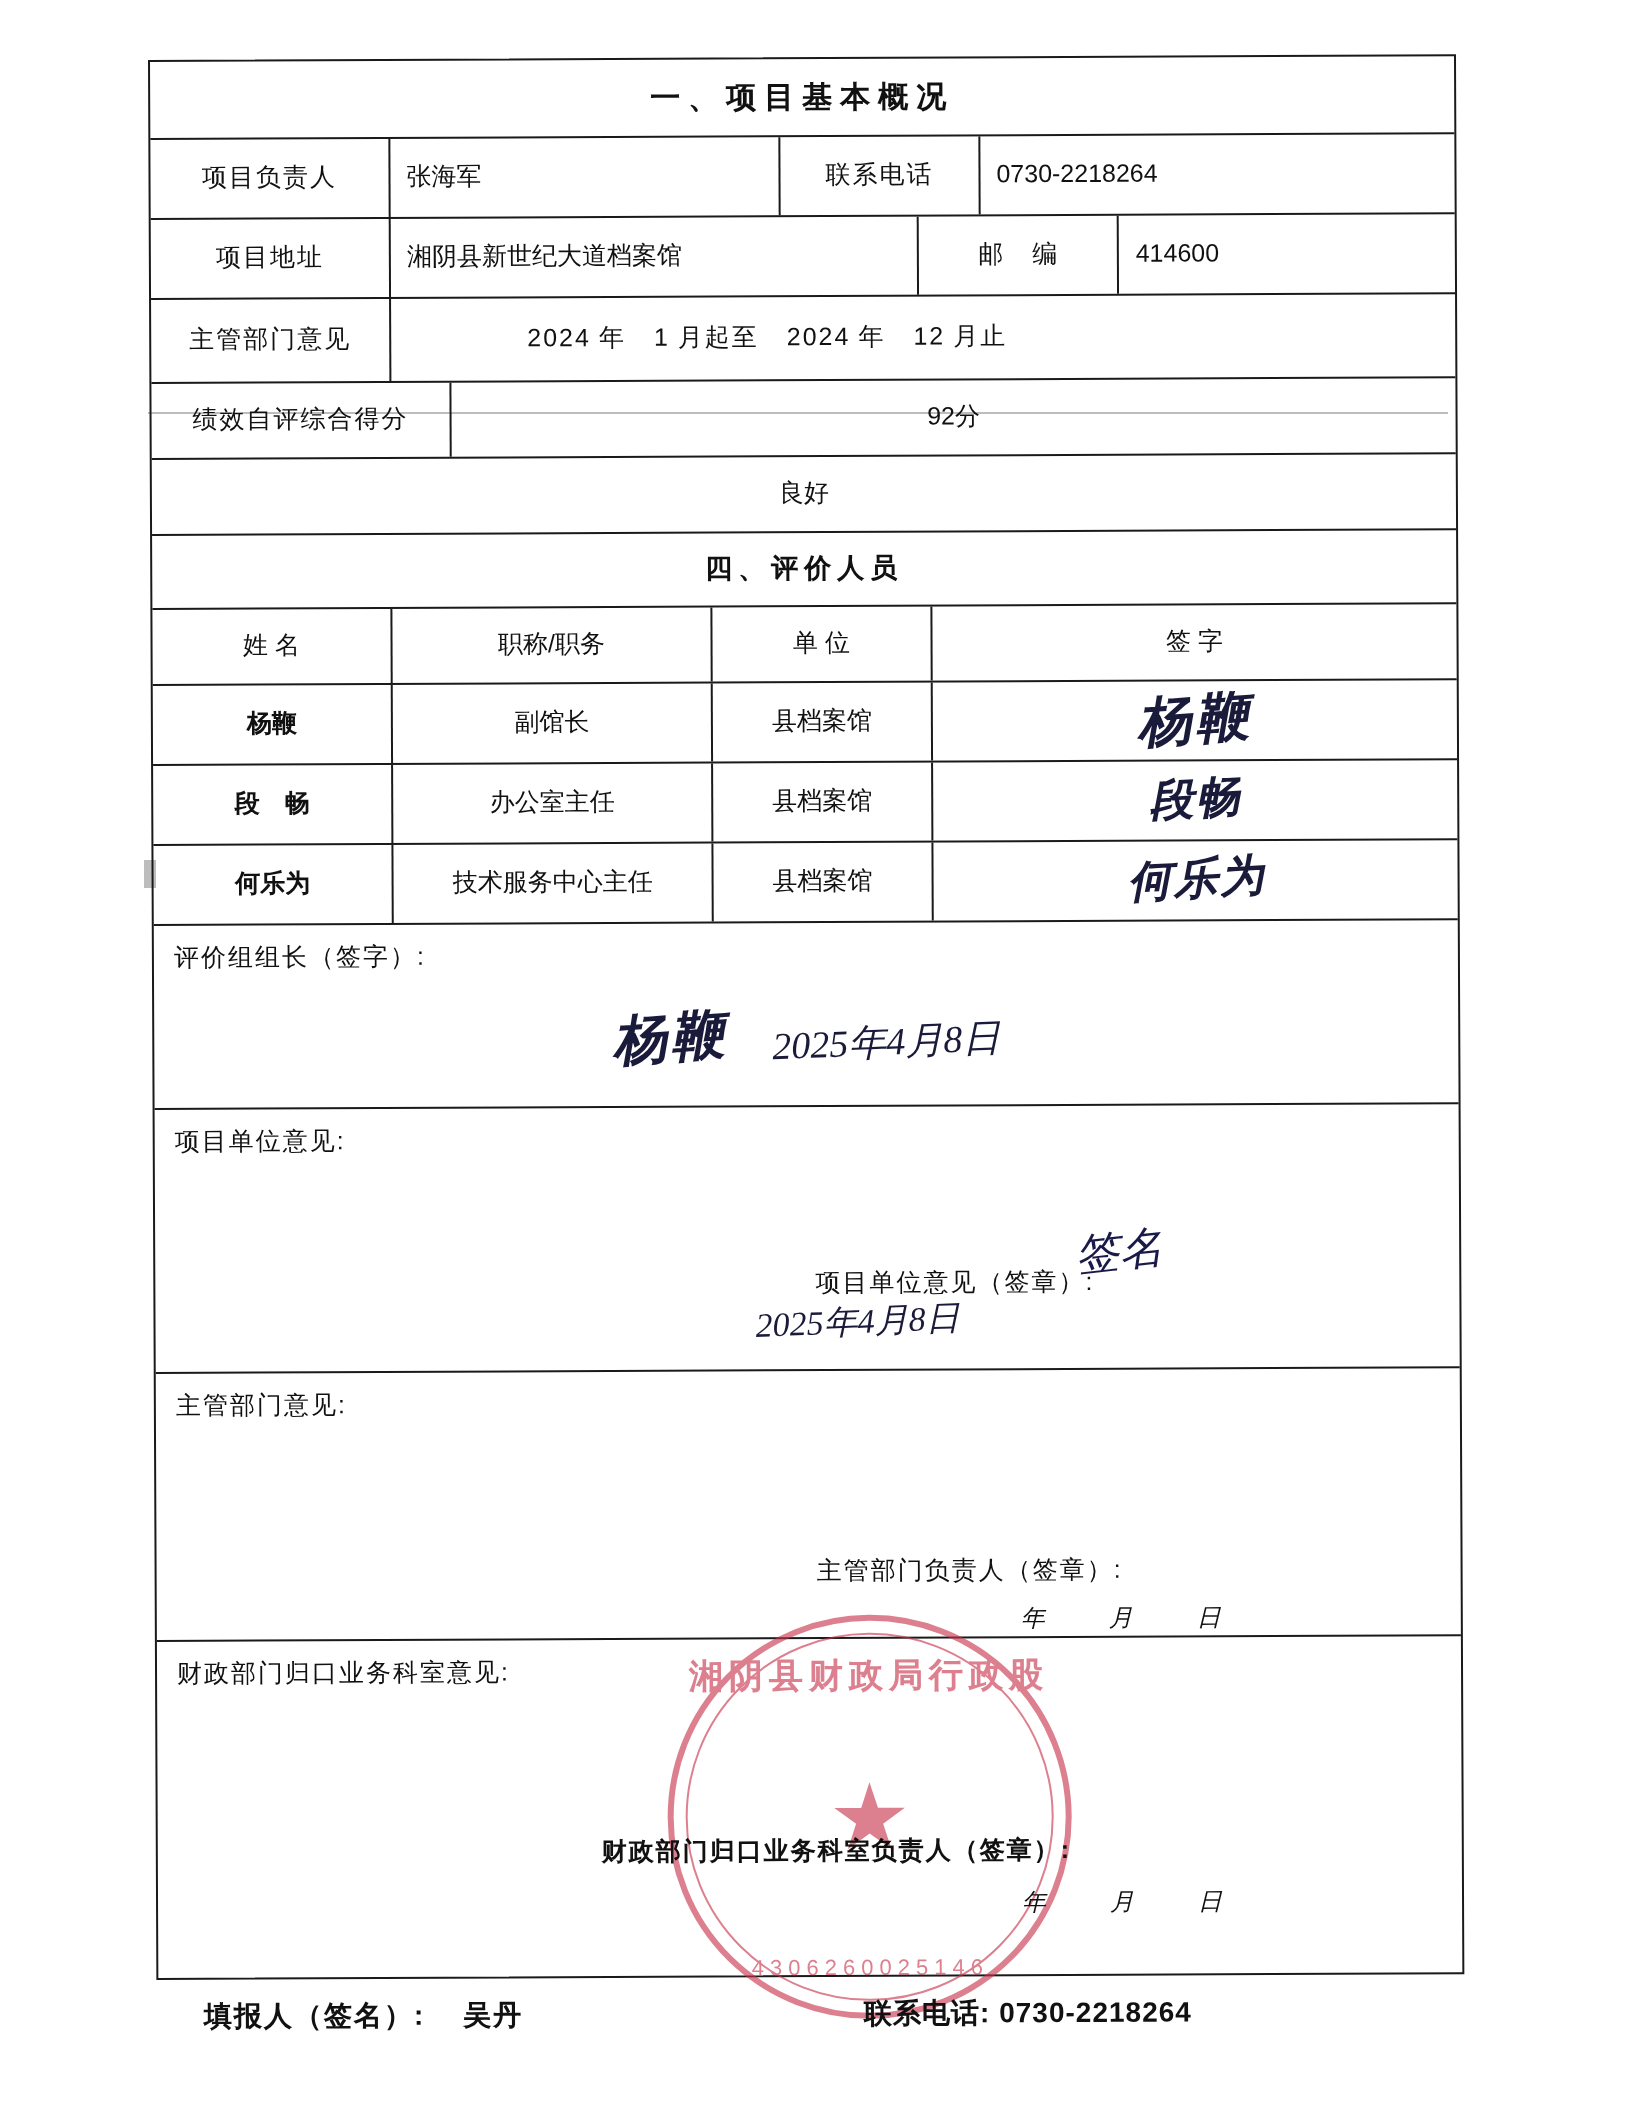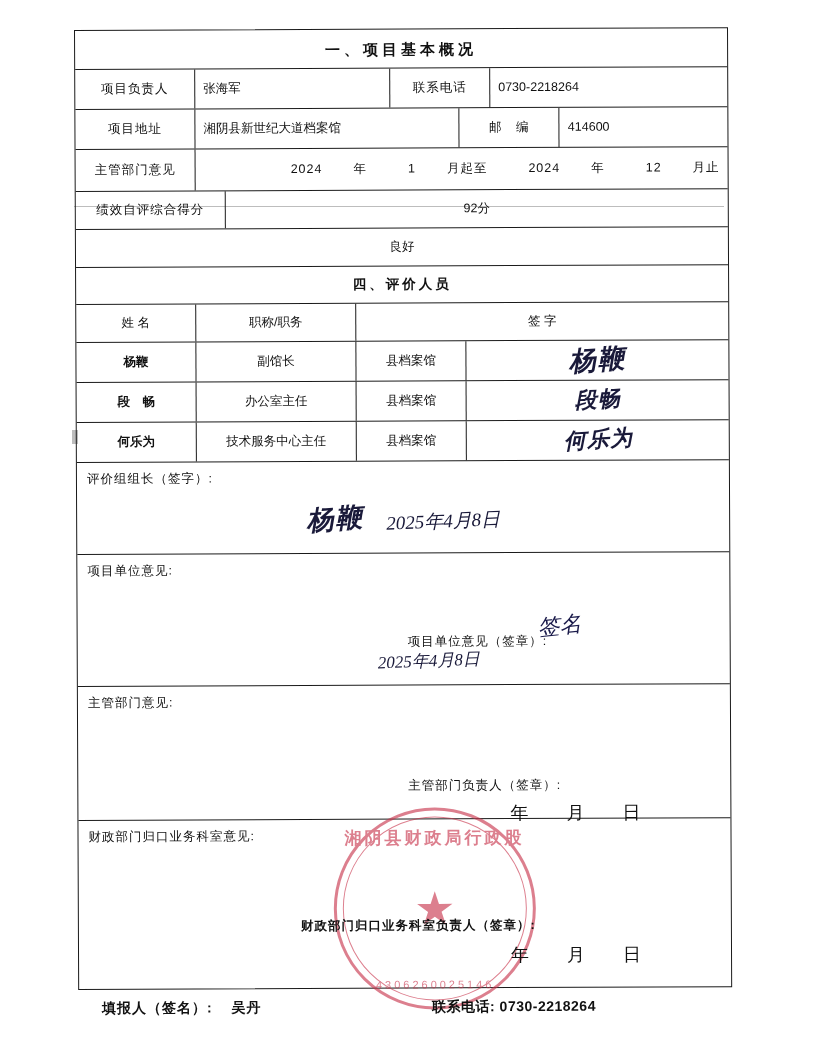--- a/index.html
+++ b/index.html
@@ -65,21 +65,21 @@
   .w100 { width: 100px; flex: none; }
   .fill { flex: 1 1 auto; }
 
   .date-line {
     display: flex;
     align-items: center;
     gap: 4px;
     font-size: 12.5px;
     padding-left: 60px;
   }
-  .date-line span { letter-spacing: 1px; margin-left: 27px; }
+  .date-line span { letter-spacing: 1px; }
 
   .section-head {
     height: 36px;
     justify-content: center;
     font-size: 13.5px;
     font-weight: bold;
     letter-spacing: 3px;
   }
 
   .people-head .cell { font-weight: normal; }
@@ -141,22 +141,23 @@
   .fin-opinion {
     height: 168px;
   }
   .sign-line {
     position: absolute;
     font-size: 12.5px;
     letter-spacing: 1px;
   }
   .ymd {
     position: absolute;
-    font-size: 18px;
+    font-size: 12px;
     letter-spacing: 10px;
+    font-style: italic;
   }
 
   .scribble {
     font-family: "Liberation Serif", serif;
     font-style: italic;
     color: #1a1a4a;
     font-size: 22px;
     transform: rotate(-6deg);
     display: inline-block;
   }
@@ -285,20 +286,21 @@
       <div class="cell fill ctr">良好</div>
     </div>
 
     <div class="row">
       <div class="cell fill section-head">四、评价人员</div>
     </div>
 
     <div class="row h38 people-head">
       <div class="cell w120 ctr">姓  名</div>
       <div class="cell ctr" style="width:160px; flex:none;">职称/职务</div>
+      <div class="cell ctr" style="width:110px; flex:none;">单  位</div>
       <div class="cell fill ctr">签  字</div>
     </div>
 
     <div class="row h40">
       <div class="cell w120 ctr" style="font-weight:bold;">杨鞭</div>
       <div class="cell ctr" style="width:160px; flex:none;">副馆长</div>
       <div class="cell ctr" style="width:110px; flex:none;">县档案馆</div>
       <div class="cell fill sigcell">
         <span class="hand hand-name">杨鞭</span>
       </div>

